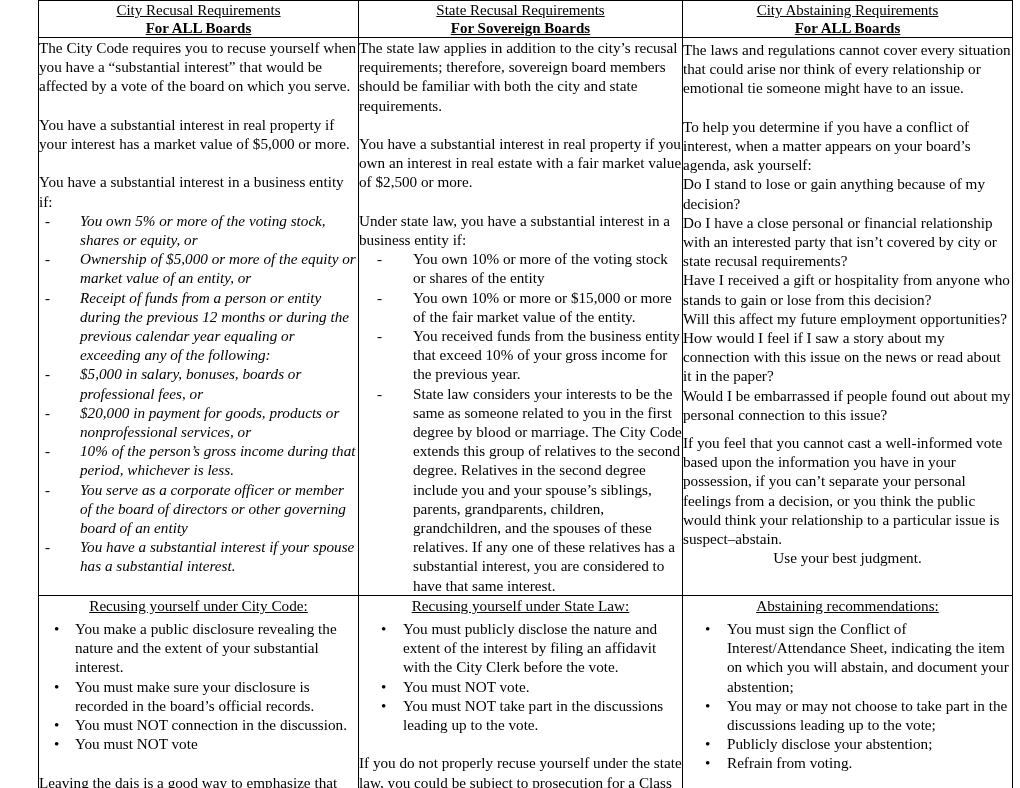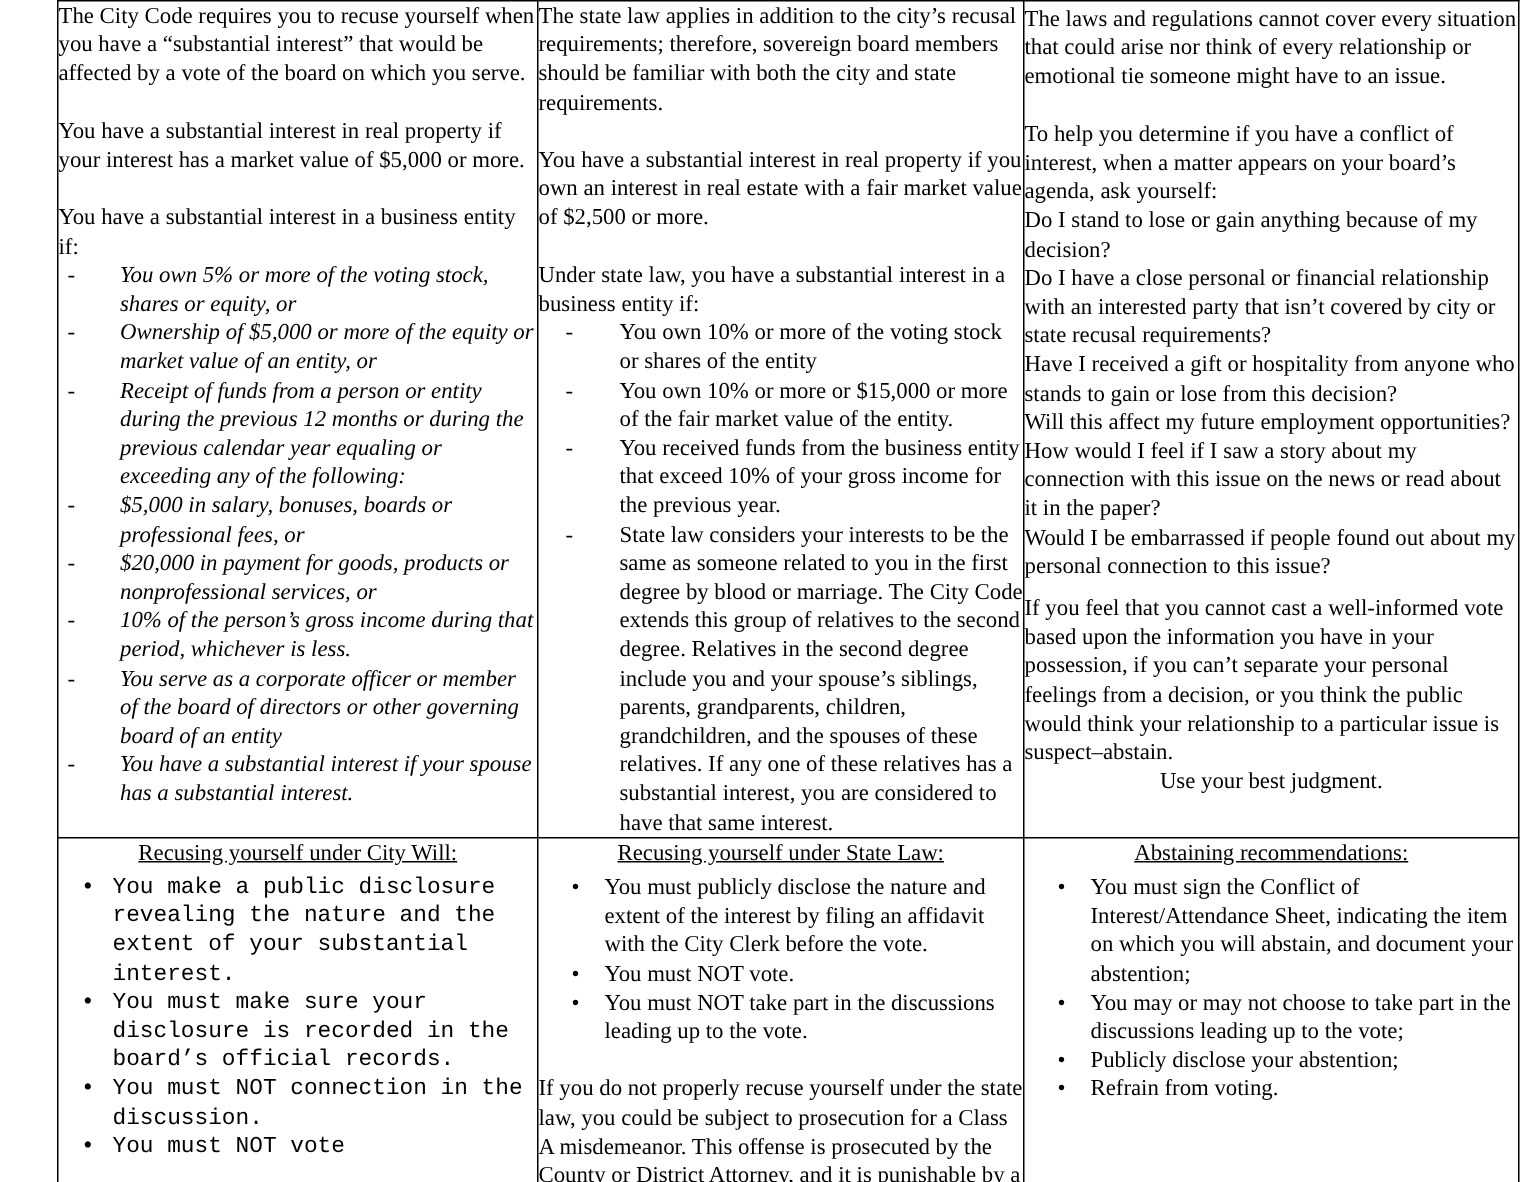--- a/index.html
+++ b/index.html
@@ -91,21 +91,21 @@
     left: 18px;
     top: 0;
   }
 
   ul.bullet > li {
     font-size: 15.2px;
     line-height: 19.2px;
     position: relative;
     margin: 0;
   }
-  ul.bullet.ind-a > li { padding-left: 36px; font-family: Liberation Mono, monospace; }
+  ul.bullet.ind-a > li { padding-left: 36px; }
   ul.bullet.ind-a > li::before {
     content: "\2022";
     position: absolute;
     left: 15px;
     top: 0;
   }
   ul.bullet.ind-b > li { padding-left: 44px; }
   ul.bullet.ind-b > li::before {
     content: "\2022";
     position: absolute;
@@ -140,20 +140,34 @@
 
 <div class="page">
   <table class="matrix">
     <colgroup>
       <col class="c1">
         <col class="c2">
         <col class="c3">
     </colgroup>
     <tbody>
 
+      <tr>
+        <td class="hdr-cell">
+          <div class="hdr-line1">City Recusal Requirements</div>
+          <div class="hdr-line2">For ALL Boards</div>
+        </td>
+        <td class="hdr-cell">
+          <div class="hdr-line1">State Recusal Requirements</div>
+          <div class="hdr-line2">For Sovereign Boards</div>
+        </td>
+        <td class="hdr-cell">
+          <div class="hdr-line1">City Abstaining Requirements</div>
+          <div class="hdr-line2">For ALL Boards</div>
+        </td>
+      </tr>
 
       <tr>
 
         <td class="body-cell">
           <p class="para">The City Code requires you to recuse yourself when you have a “substantial interest” that would be affected by a vote of the board on which you serve.</p>
           <p class="para gap-lg">You have a substantial interest in real property if your interest has a market value of $5,000 or more.</p>
           <p class="para gap-lg">You have a substantial interest in a business entity if:</p>
           <ul class="dash ind-a">
             <li>You own 5% or more of the voting stock, shares or equity, or</li>
             <li>Ownership of $5,000 or more of the equity or market value of an entity, or</li>
@@ -190,21 +204,21 @@
             <p class="line">Would I be embarrassed if people found out about my personal connection to this issue?</p>
           </div>
           <p class="para gap-sm">If you feel that you cannot cast a well-informed vote based upon the information you have in your possession, if you can’t separate your personal feelings from a decision, or you think the public would think your relationship to a particular issue is suspect–abstain.</p>
           <p class="para center">Use your best judgment.</p>
         </td>
       </tr>
 
       <tr>
 
         <td class="body-cell">
-          <p class="subhead"><span>Recusing yourself under City Will:</span></p>
+          <p class="subhead"><span>Recusing yourself under City Code:</span></p>
           <ul class="bullet ind-a">
             <li>You make a public disclosure revealing the nature and the extent of your substantial interest.</li>
             <li>You must make sure your disclosure is recorded in the board’s official records.</li>
             <li>You must NOT connection in the discussion.</li>
             <li>You must NOT vote</li>
           </ul>
           <p class="para gap-lg">Leaving the dais is a good way to emphasize that you are refraining from participating in the discussion and the vote.</p>
         </td>
 
         <td class="body-cell">

